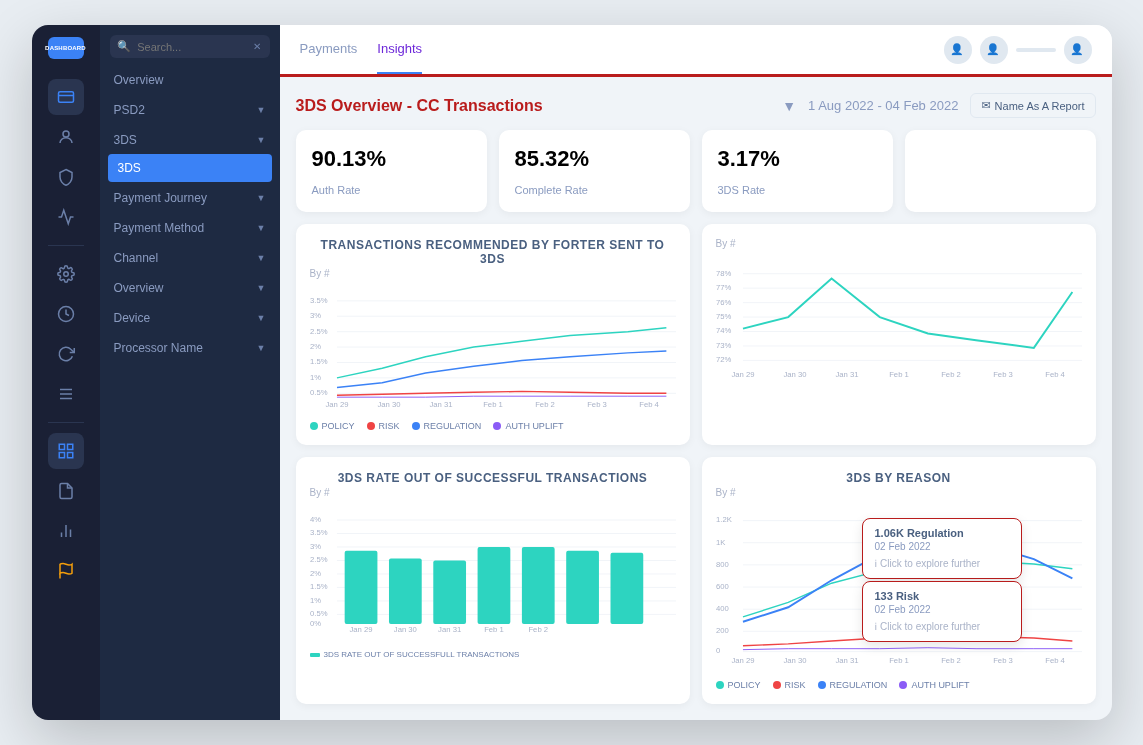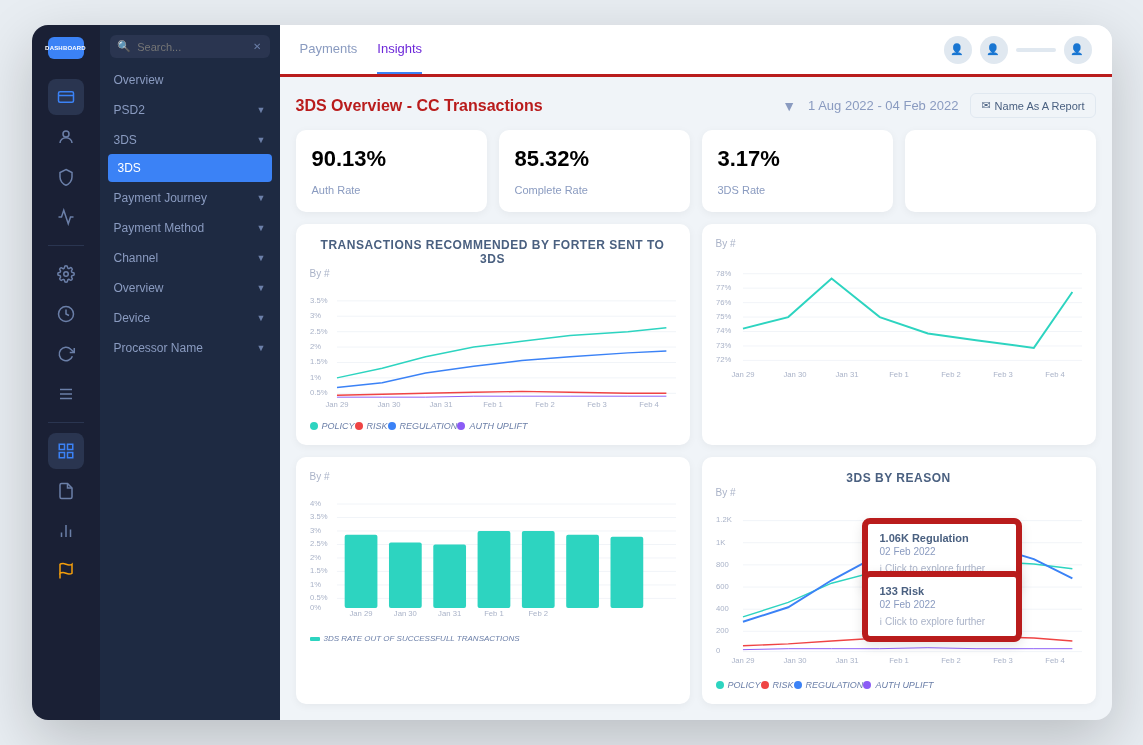--- a/index.html
+++ b/index.html
@@ -239,44 +239,44 @@
     .chart-subtitle {
       font-size: 10px;
       color: #aab3c8;
       margin-bottom: 10px;
     }
     .chart-area {
       position: relative;
     }
     .chart-legend {
       display: flex;
+      gap: 12px;
       margin-top: 8px;
       flex-wrap: wrap;
-      font-style: italic;
     }
     .legend-item {
       display: flex;
       align-items: center;
       gap: 4px;
       font-size: 9px;
       color: #6b7fa8;
     }
     .legend-dot {
       width: 8px;
       height: 8px;
       border-radius: 50%;
     }
 
     
     svg.line-chart { overflow: visible; }
 
     
     .chart-tooltip {
       background: white;
-      border: 6px solid #b91c1c;
+      border: 1px solid #b91c1c;
       border-radius: 8px;
       padding: 8px 12px;
       font-size: 10px;
       color: #4a6080;
       box-shadow: 0 4px 12px rgba(0,0,0,0.1);
       position: absolute;
       pointer-events: none;
     }
     .tooltip-title { font-weight: 700; font-size: 11px; margin-bottom: 2px; }
     .tooltip-date { color: #8a9bc0; margin-bottom: 4px; }
@@ -579,20 +579,21 @@
               <text x="298" y="120" class="x-axis-label" text-anchor="middle">Feb 3</text>
               <text x="352" y="120" class="x-axis-label" text-anchor="middle">Feb 4</text>
             </svg>
           </div>
         </div>
       </div>
 
       <div class="charts-row">
 
         <div class="chart-card">
+          <div class="chart-title">3DS RATE OUT OF SUCCESSFUL TRANSACTIONS</div>
           <div class="chart-subtitle">By #</div>
           <div class="chart-area">
             <svg width="100%" height="130" viewBox="0 0 380 130">
               <text x="0" y="12" class="y-axis-label">4%</text>
               <text x="0" y="26" class="y-axis-label">3.5%</text>
               <text x="0" y="40" class="y-axis-label">3%</text>
               <text x="0" y="54" class="y-axis-label">2.5%</text>
               <text x="0" y="68" class="y-axis-label">2%</text>
               <text x="0" y="82" class="y-axis-label">1.5%</text>
               <text x="0" y="96" class="y-axis-label">1%</text>

